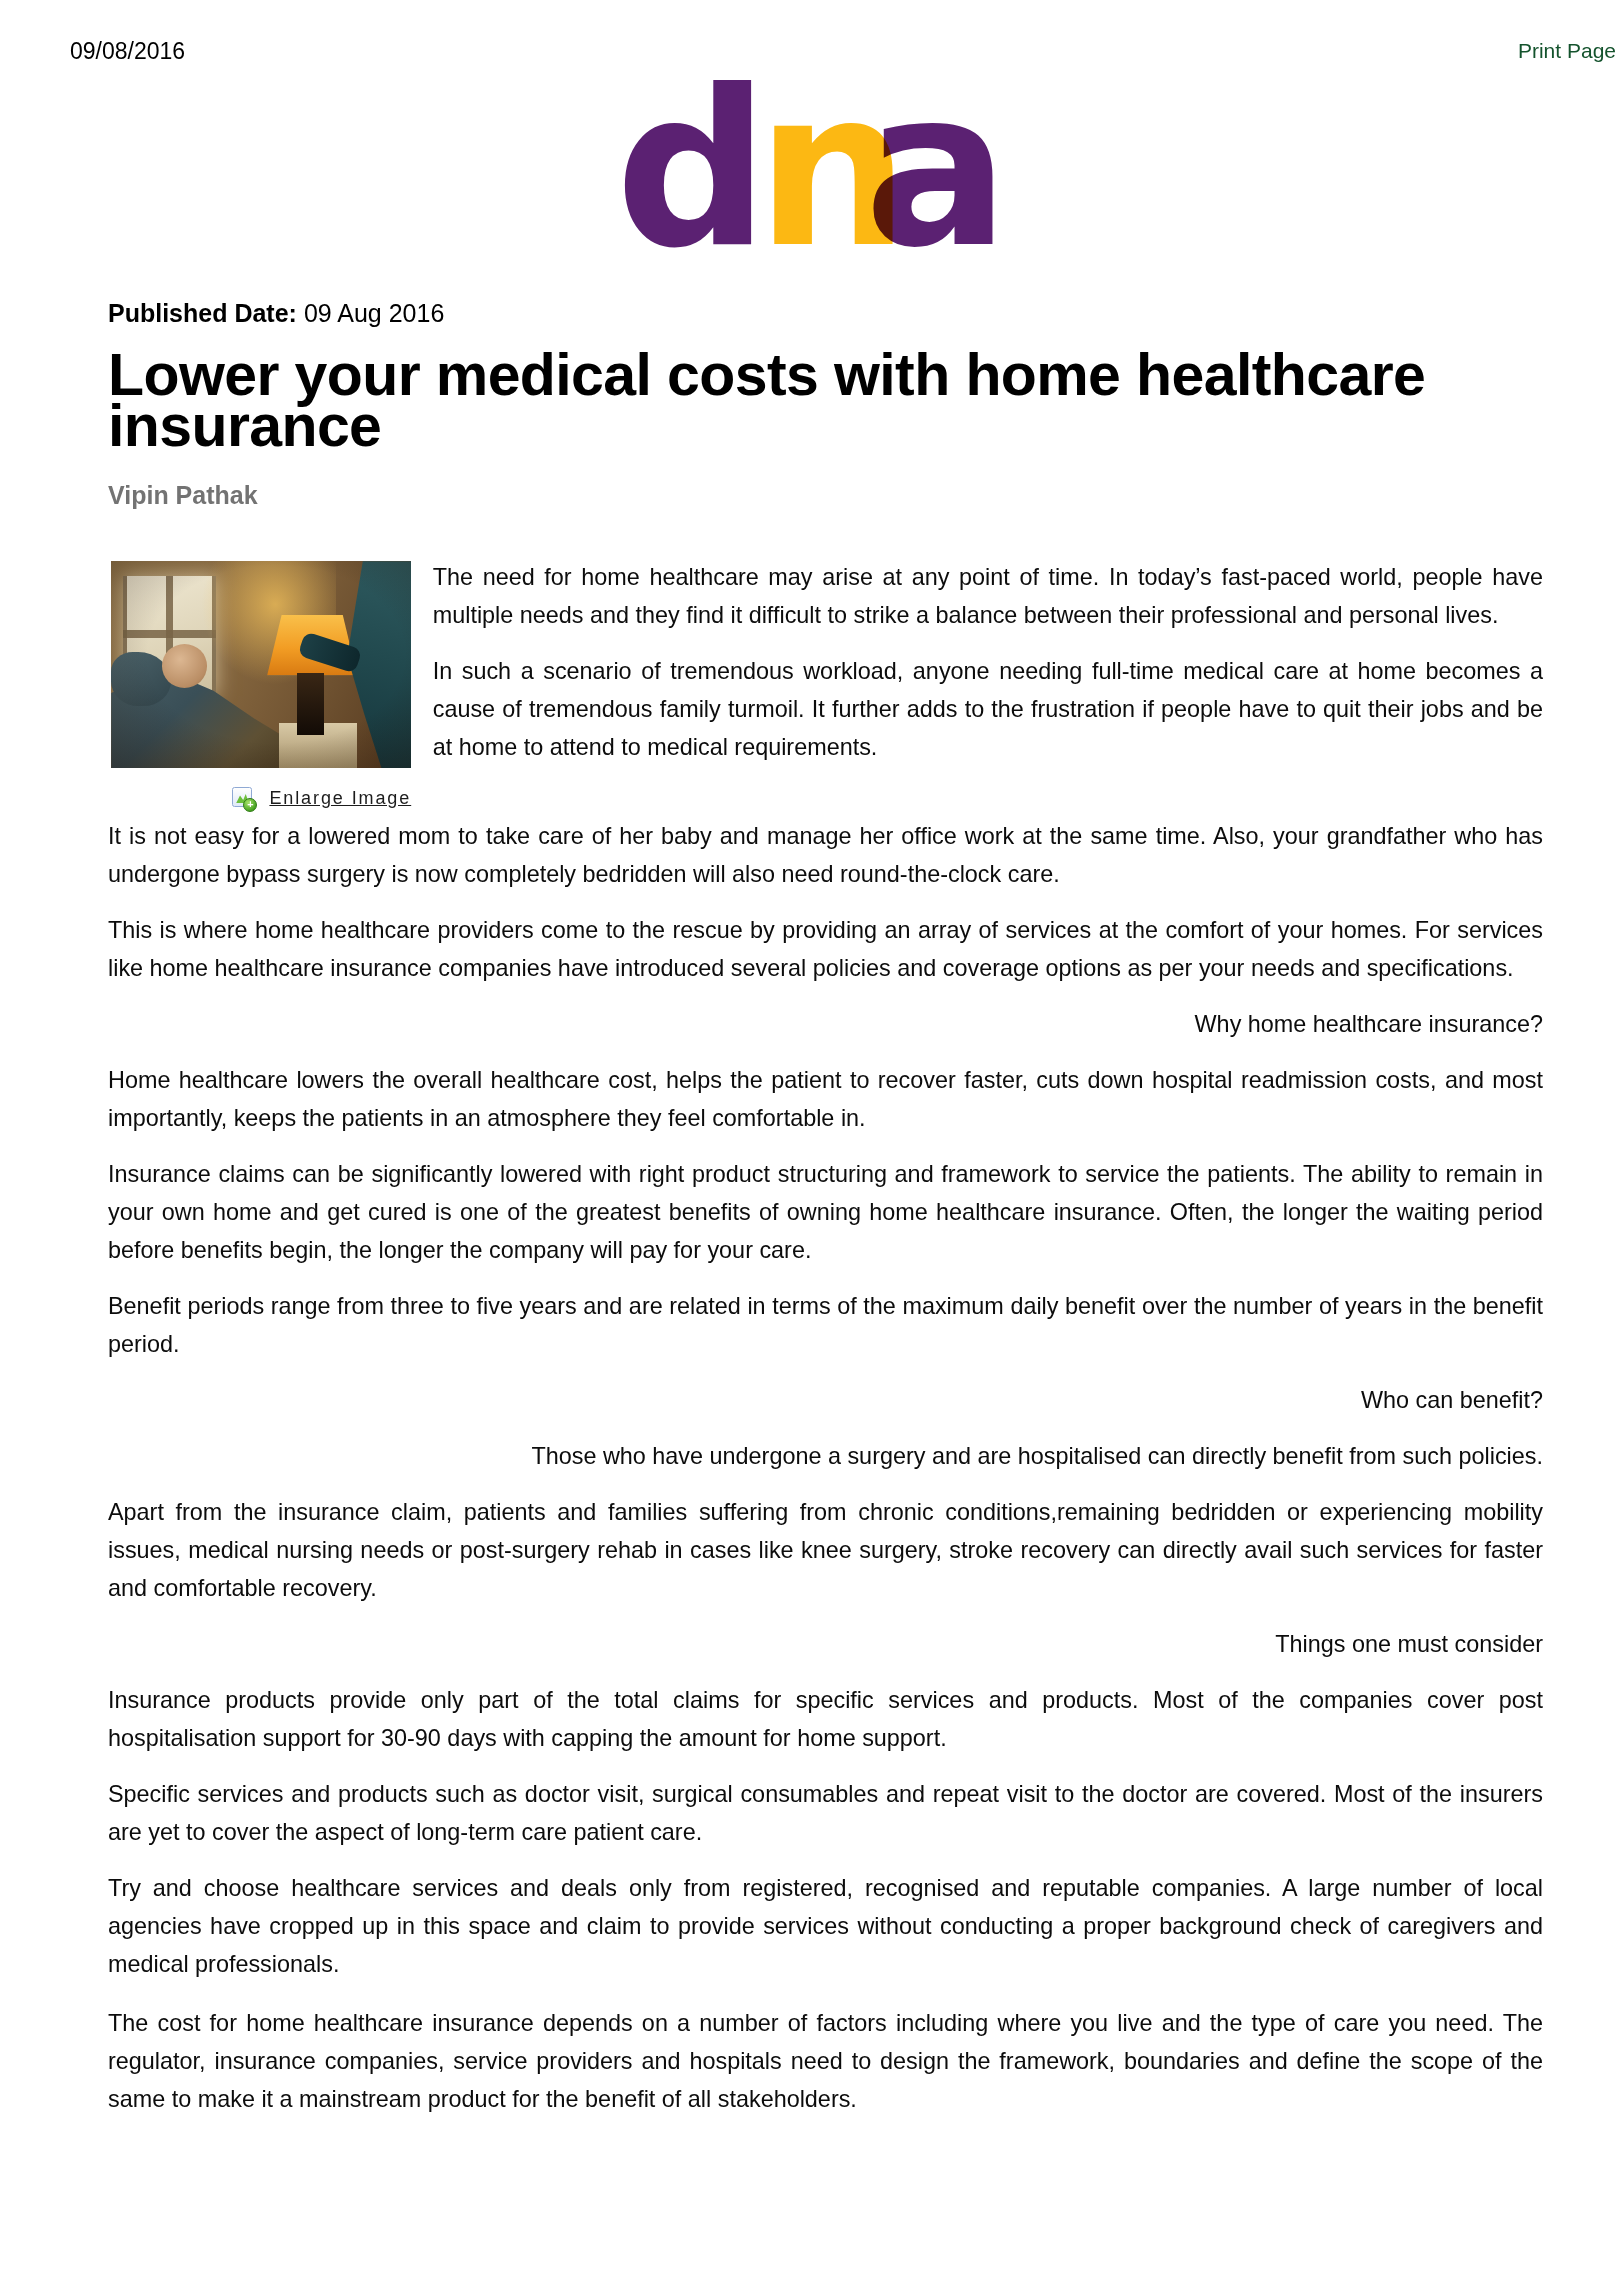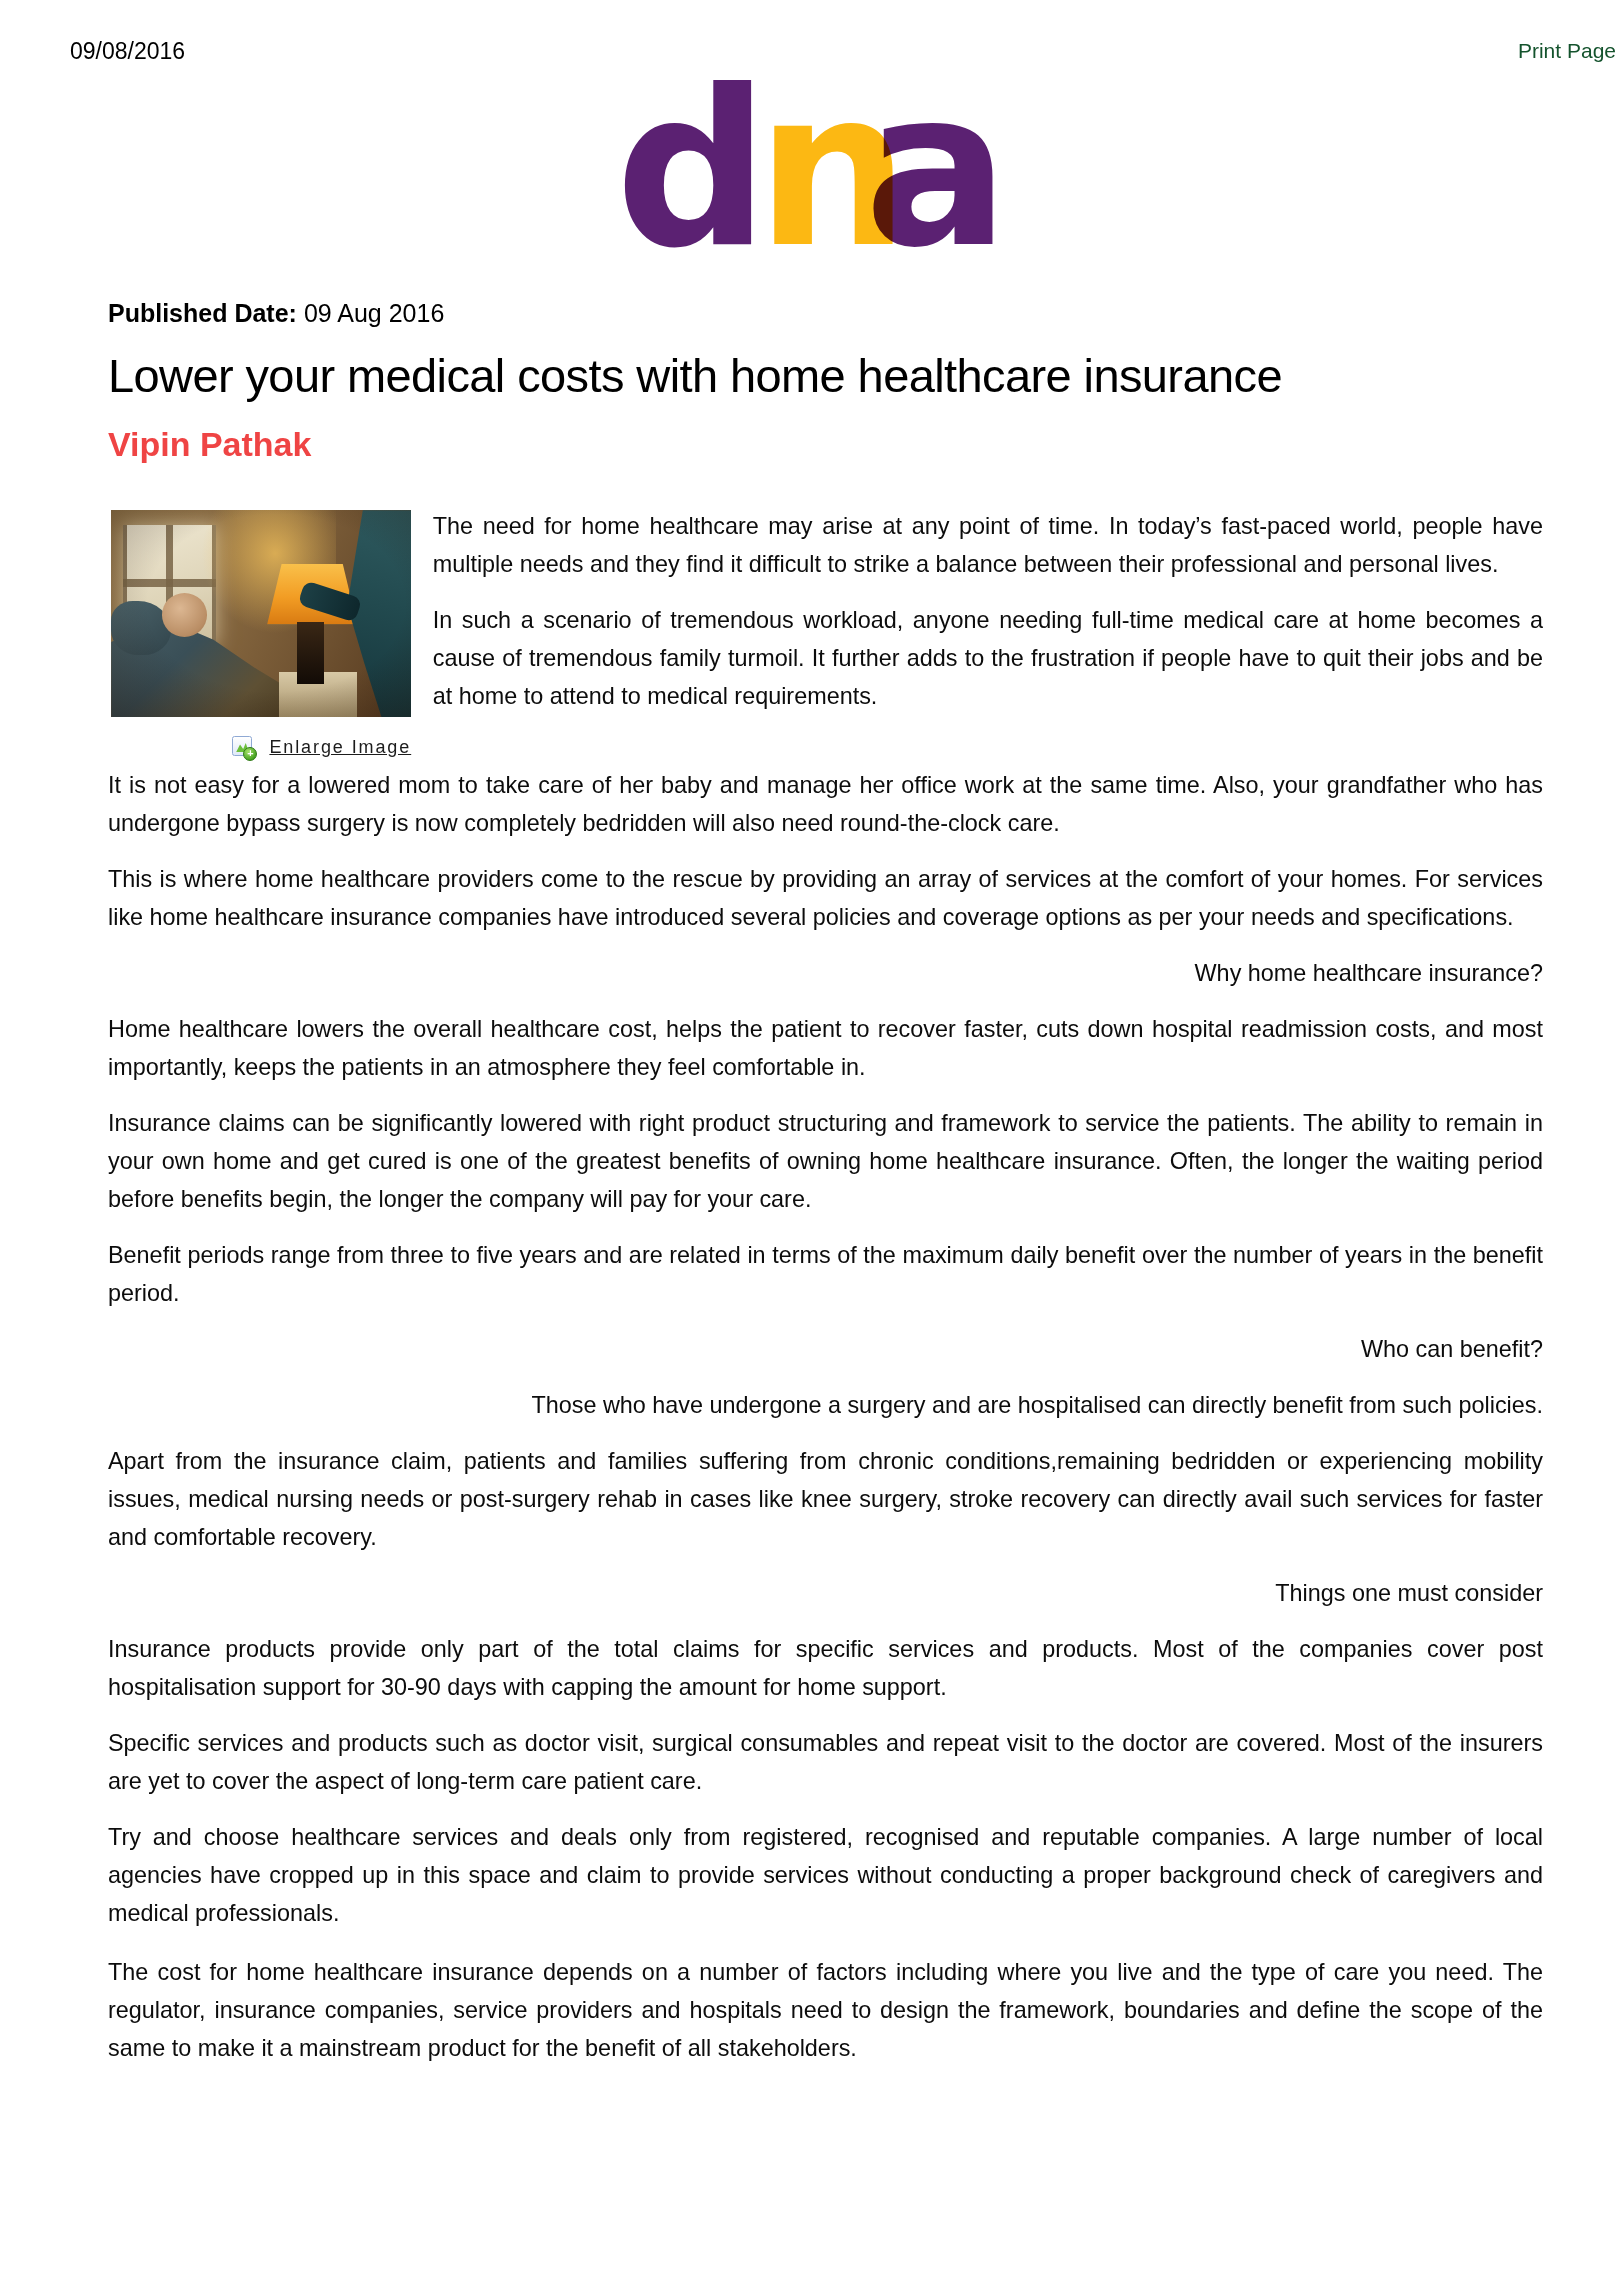--- a/index.html
+++ b/index.html
@@ -20,22 +20,22 @@
   .logo-row{position:absolute;top:75px;left:0;width:100%;display:flex;justify-content:center;isolation:isolate;}
   .logo{display:flex;align-items:flex-end;font-weight:bold;font-family:"DejaVu Sans", sans-serif;
         font-size:215px;line-height:190px;letter-spacing:-0.04em;}
   .logo .l-d{color:#5B2172;position:relative;z-index:3;}
   .logo .l-n{color:#FCB813;position:relative;z-index:1;margin-left:-0.02em;}
   .logo .l-a{color:#5B2172;position:relative;z-index:2;margin-left:-0.17em;mix-blend-mode:multiply;}
   
   .content{position:absolute;left:108px;top:298px;width:1435px;}
   .published{font-size:25px;line-height:30px;color:#000;margin:0 0 21.5px 0;}
   .published .lbl{font-weight:bold;}
-  .headline{font-size:47px;line-height:51px;font-weight:normal;color:#000;letter-spacing:-0.6px;margin:0 0 29px 0;}
-  .author{font-size:34px;line-height:29px;font-weight:bold;color:#ef4444;margin:0 0 48px 0;}
+  .headline{font-size:59px;line-height:51px;font-weight:bold;color:#000;letter-spacing:-0.6px;margin:0 0 29px 0;}
+  .author{font-size:25px;line-height:29px;font-weight:bold;color:#737373;margin:0 0 48px 0;}
   
   .article-body{font-size:23.4px;line-height:38px;color:#0c0c0c;}
   .article-body p{margin:0 0 18px 0;text-align:justify;}
   .article-body p.single{text-align:right;}
   .first-after-float{margin-top:14px;}
   .gap-before{margin-top:21.5px !important;}
   
   .photo-block{float:left;width:300px;margin:3.8px 21.5px 6.3px 3.2px;}
   .photo{
     position:relative;width:300px;height:207px;overflow:hidden;

